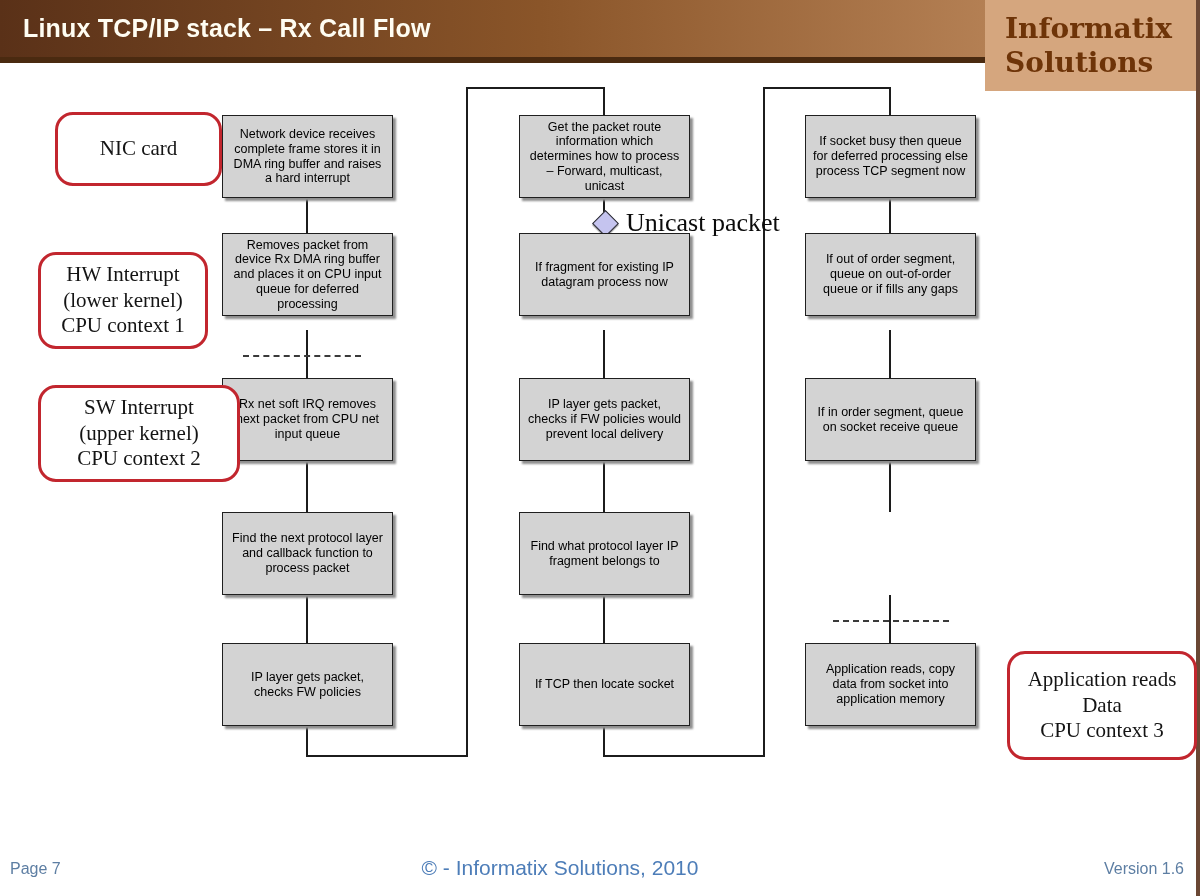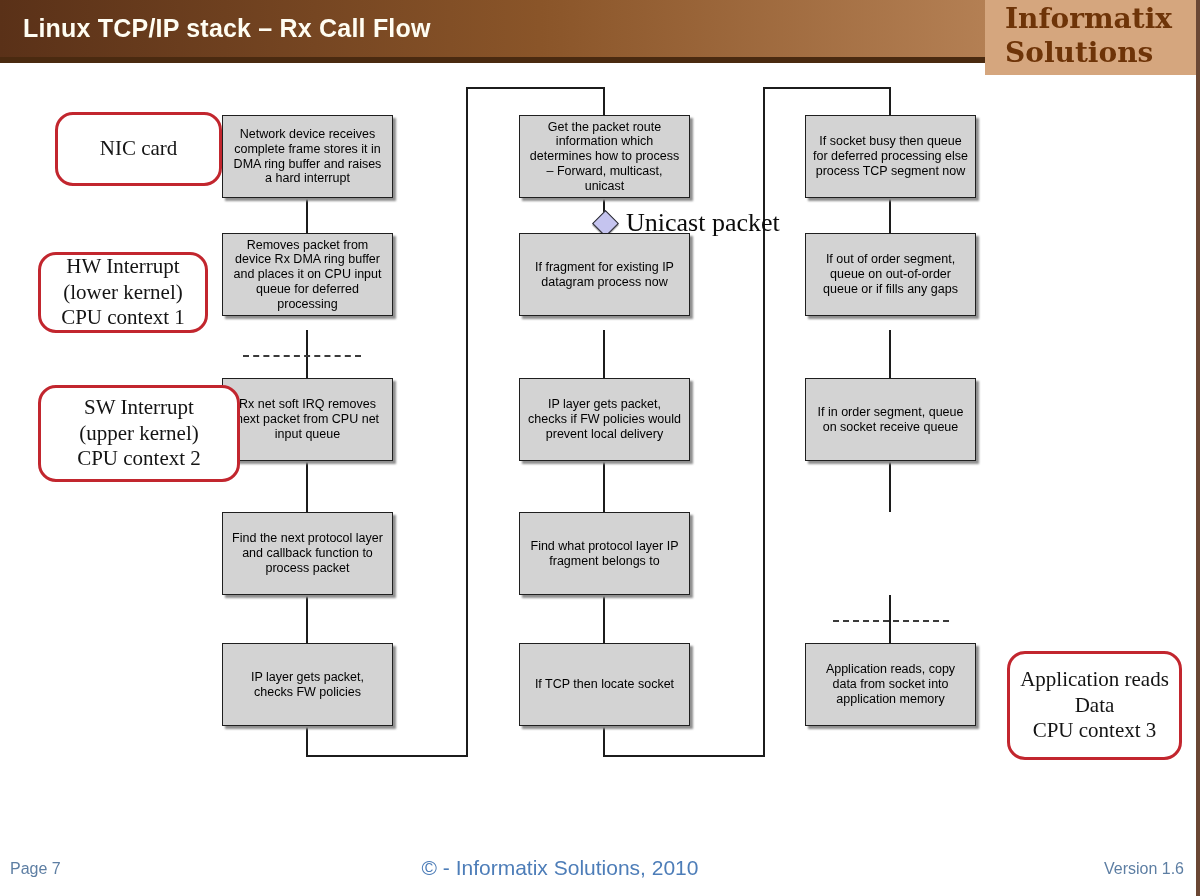--- a/index.html
+++ b/index.html
@@ -13,23 +13,23 @@
     background:linear-gradient(to right,#5a3118,#8a5529 45%,#c89468);
   }
   .header-rule{
     position:absolute;left:0;top:57px;width:1200px;height:6px;background:#4a2a10;
   }
   .slide-title{
     position:absolute;left:23px;top:0;height:57px;line-height:57px;
     color:#fffdf2;font-size:25px;font-weight:bold;letter-spacing:.2px;
   }
   .logo-block{
-    position:absolute;left:985px;top:0;width:211px;height:75px;
+    position:absolute;left:985px;top:0;width:211px;height:91px;
     background:#d5a67e;color:#6e3408;font-family:"DejaVu Serif",serif;
-    font-weight:bold;font-size:28px;line-height:34px;padding:2px 0 0 20px;
+    font-weight:bold;font-size:28px;line-height:34px;padding:12px 0 0 20px;
     box-sizing:border-box;
   }
   .edge-strip{
     position:absolute;left:1196px;top:0;width:4px;height:896px;background:#6a4734;
   }
   
   .node{
     position:absolute;width:171px;height:83px;background:#d3d3d3;
     border:1.5px solid #1f1f1f;box-sizing:border-box;
     box-shadow:3px 3px 2px #8f8f8f;
@@ -160,31 +160,31 @@
   <div class="node c3 r3">
       <span>If in order segment, queue on socket receive queue</span>
     </div>
   <div class="node c3 r5">
       <span>Application reads, copy data from socket into application memory</span>
     </div>
 
   <div class="rlabel" style="left:55px;top:112px;width:167px;height:74px">
     <span>NIC card</span>
   </div>
-  <div class="rlabel" style="left:38px;top:252px;width:170px;height:81px">
+  <div class="rlabel" style="left:38px;top:252px;width:170px;height:97px">
     <span>HW Interrupt
 (lower kernel)
 CPU context 1</span>
   </div>
   <div class="rlabel" style="left:38px;top:385px;width:202px;height:97px">
     <span>SW Interrupt
 (upper kernel)
 CPU context 2</span>
   </div>
-  <div class="rlabel" style="left:1007px;top:651px;width:175px;height:109px">
+  <div class="rlabel" style="left:1007px;top:651px;width:190px;height:109px">
     <span>Application reads
 Data
 CPU context 3</span>
   </div>
 
   <div class="footer-page">Page 7</div>
   <div class="footer-copy">© - Informatix Solutions, 2010</div>
   <div class="footer-version">Version 1.6</div>
 
 </div>

